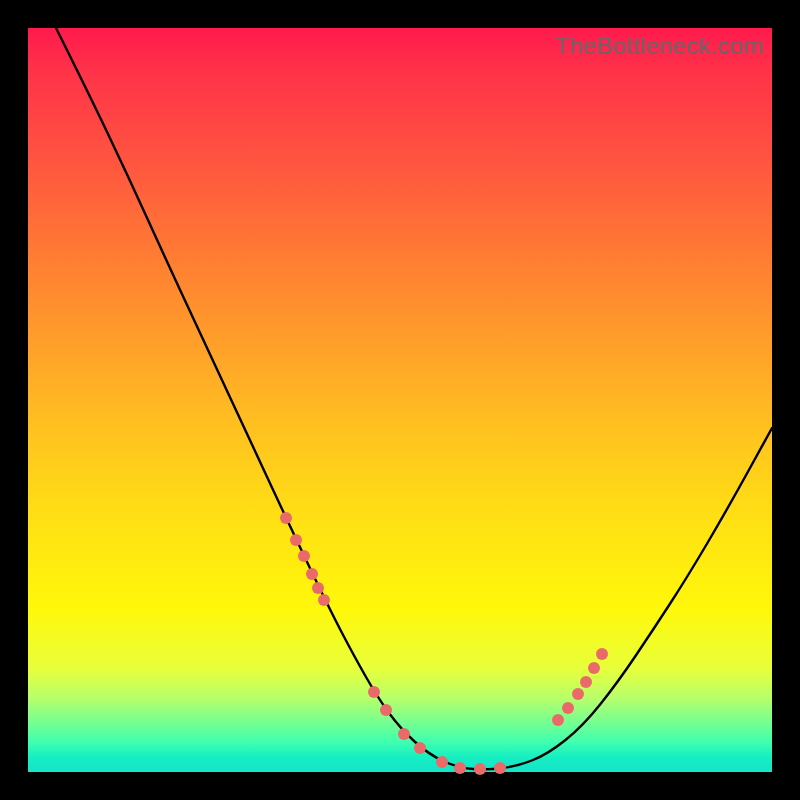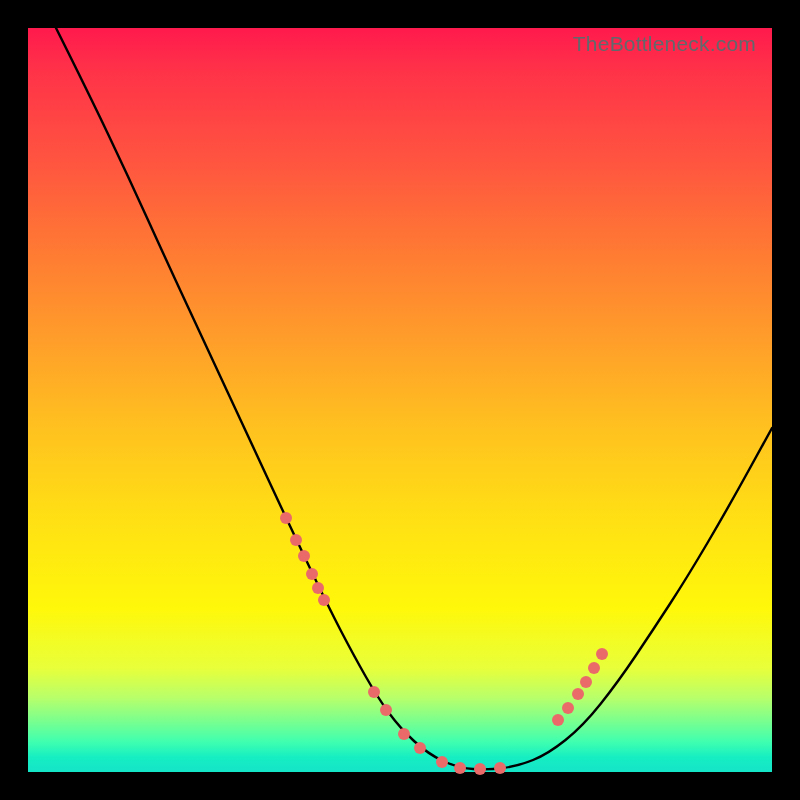--- a/index.html
+++ b/index.html
@@ -29,23 +29,23 @@
       #b8ff6a 90%,
       #7dff8d 93%,
       #3effb0 96%,
       #16eec2 98%,
       #14e4c8 100%
     );
   }
   .watermark {
     position: absolute;
     top: 4px;
-    right: 16px;
+    right: 8px;
     font-family: Arial, Helvetica, sans-serif;
-    font-size: 21px;
+    font-size: 24px;
     color: #61696c;
     letter-spacing: 0.2px;
     font-weight: 500;
   }
   svg.curve {
     position: absolute;
     left: 0; top: 0;
     width: 744px; height: 744px;
   }
   .marker {

